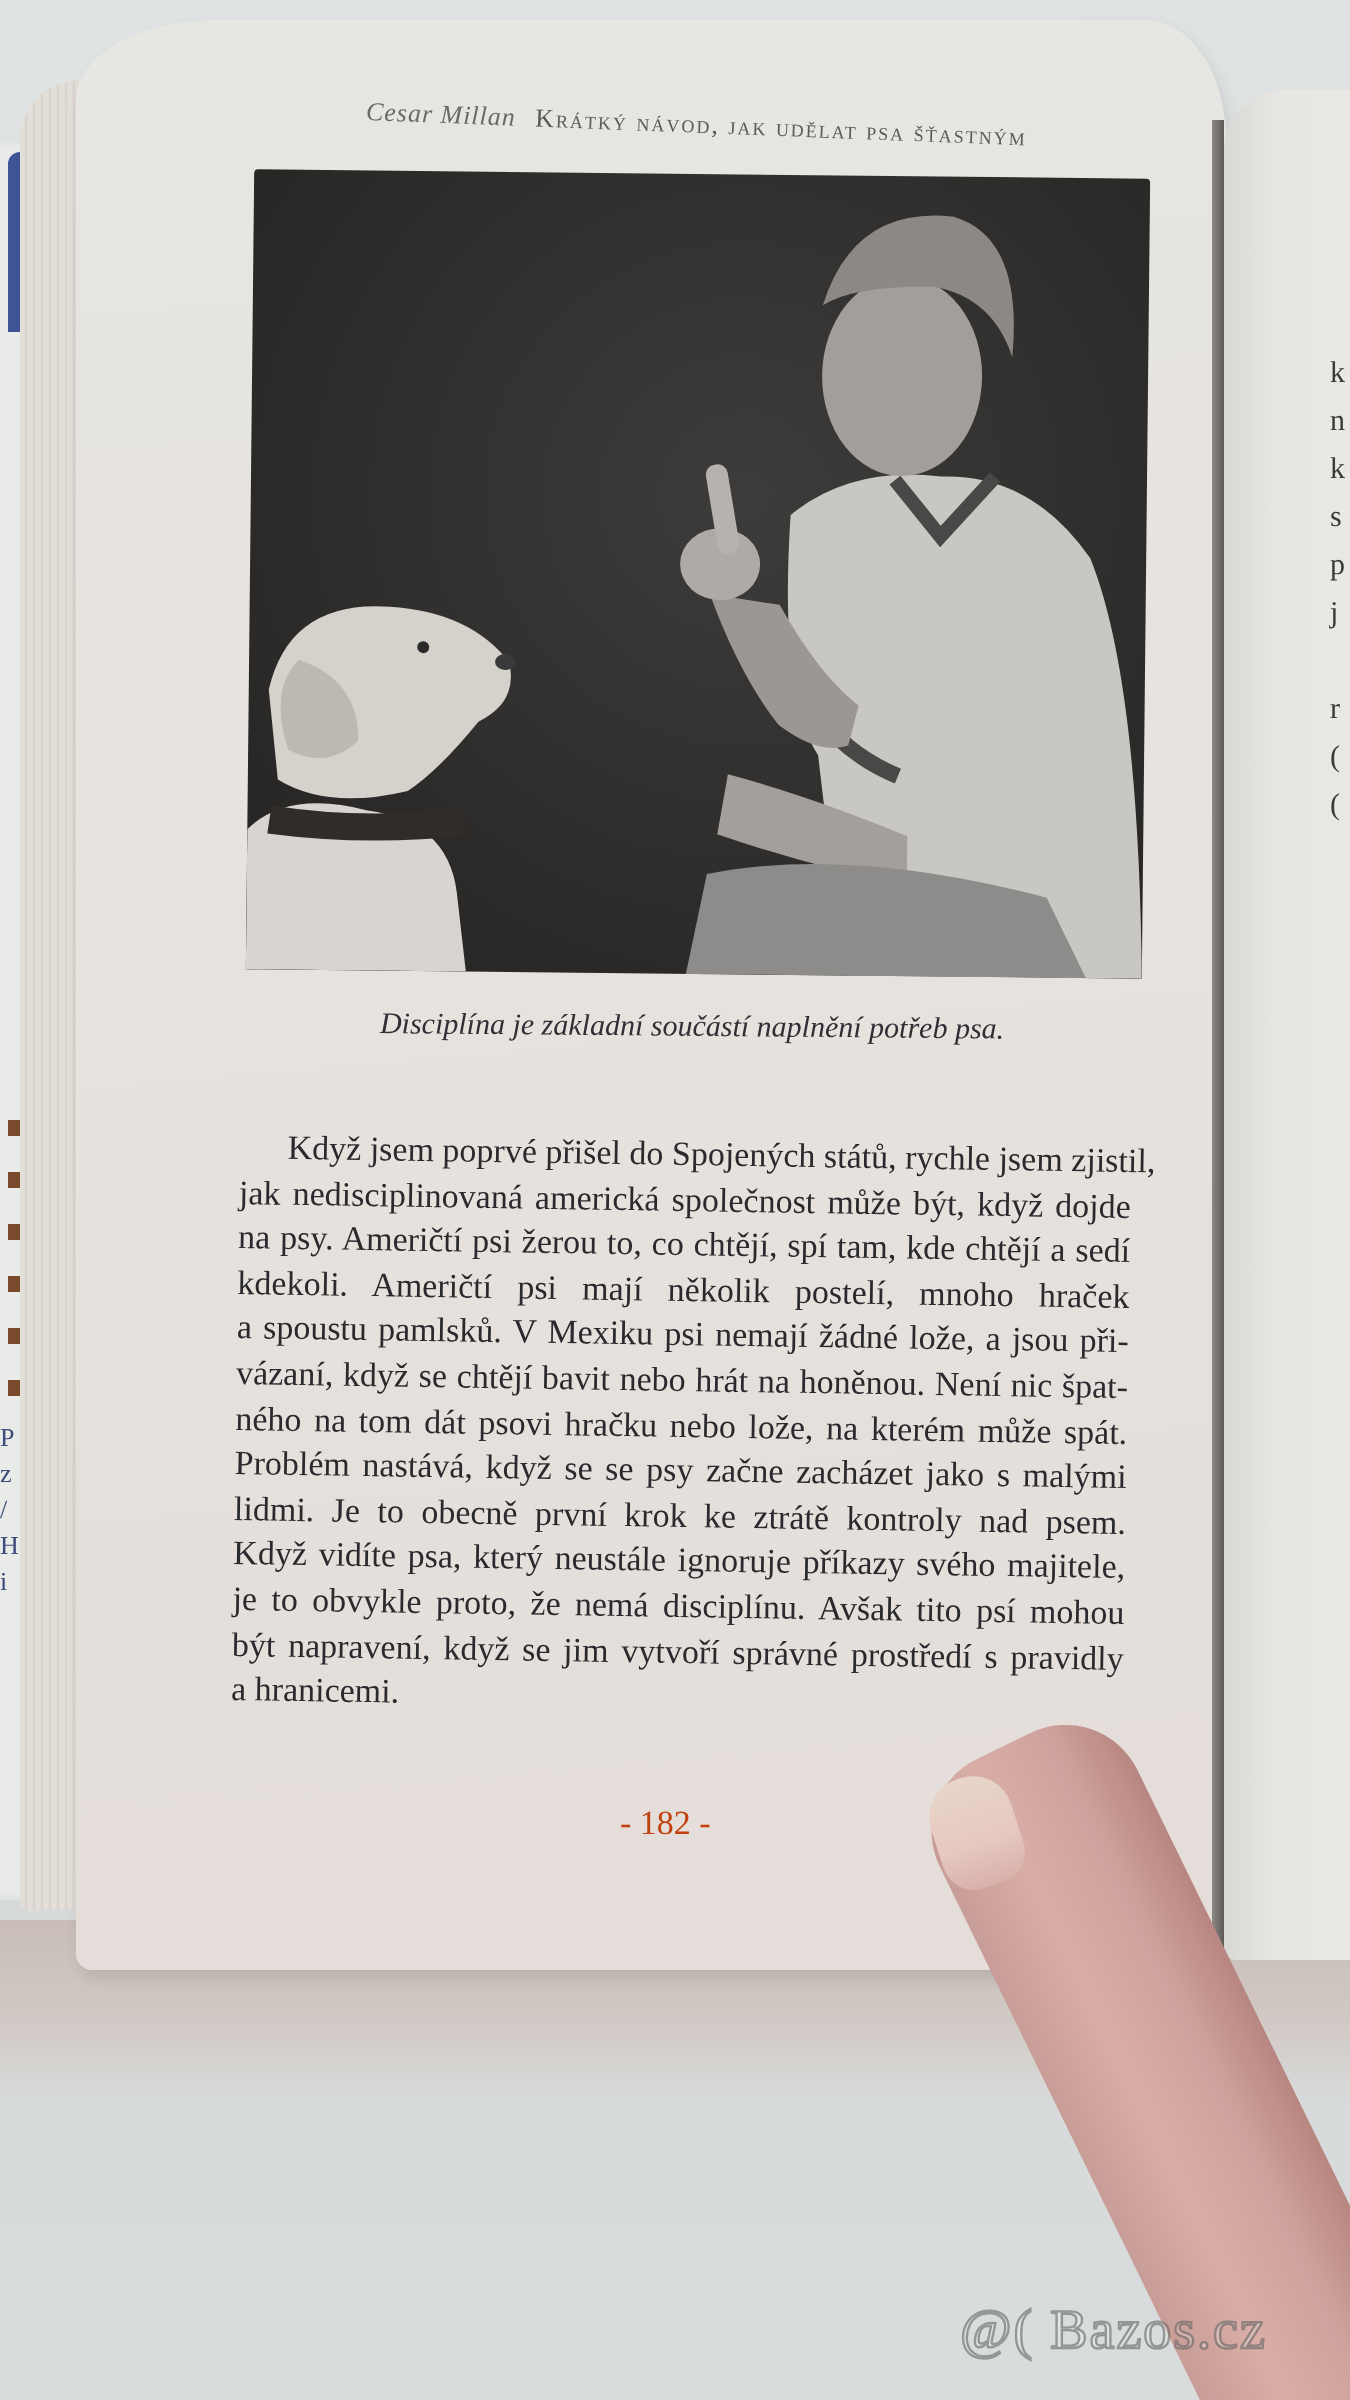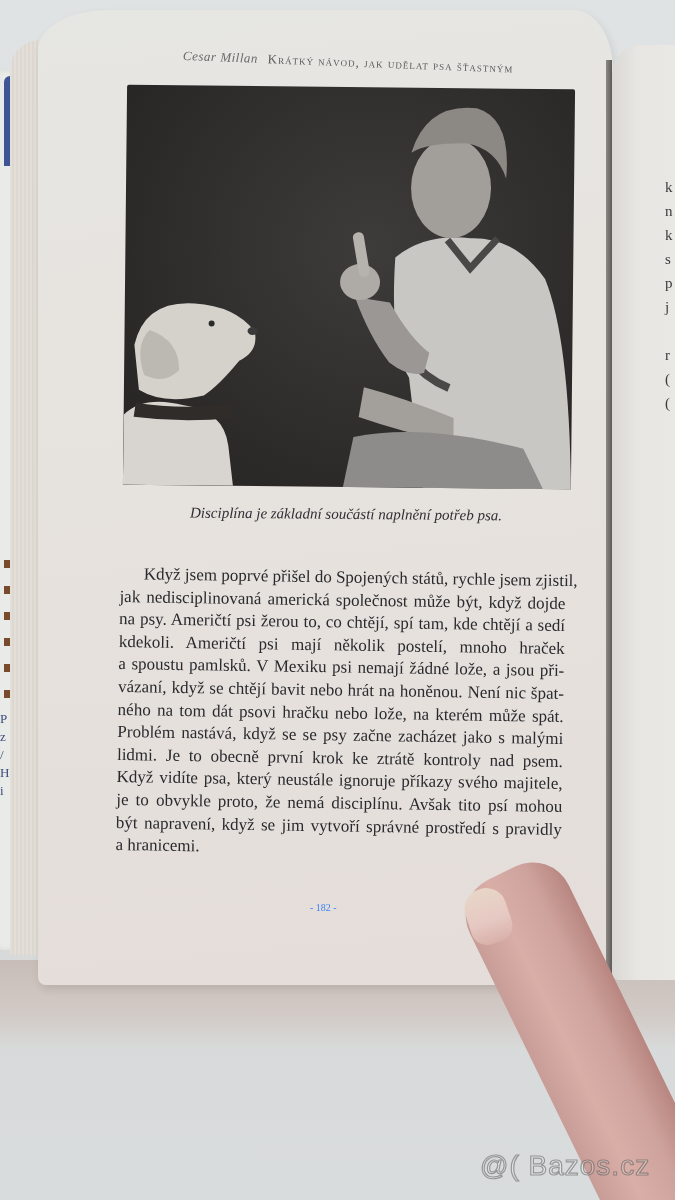--- a/index.html
+++ b/index.html
@@ -84,38 +84,38 @@
     }
     .body-text {
       position: absolute; left: 120px; top: 563px; width: 446px;
       font-size: 17px; line-height: 22.6px; color: #2a2a2e;
       transform: rotate(0.9deg); transform-origin: left top;
     }
     .body-text .line { display: block; text-align: justify; text-align-last: justify; white-space: nowrap; }
     .body-text .line.first { text-indent: 24px; }
     .body-text .line.last { text-align-last: left; }
     .page-number {
-      position: absolute; left: 310px; top: 902px; font-size: 10px; color: #3b82f6;
+      position: absolute; left: 310px; top: 902px; font-size: 17px; color: #c2410c;
     }
     
     .finger {
       position: absolute; left: 458px; top: 882px; width: 110px; height: 400px;
       background: linear-gradient(90deg, #c99d97 0%, #d8aea7 35%, #cfa39d 70%, #b88680 100%);
       border-radius: 40px 40px 10px 10px;
       transform: rotate(-26deg); transform-origin: 30px 20px;
     }
     .nail {
       position: absolute; left: 467px; top: 888px; width: 42px; height: 56px;
       background: linear-gradient(180deg, #e8d6c8 0%, #e6c8c2 60%, #d9b0aa 100%);
       border-radius: 20px 20px 16px 16px;
       transform: rotate(-18deg);
     }
     .watermark {
       position: absolute; left: 480px; top: 1150px;
-      font-family: Liberation Sans, sans-serif;
+      font-family: Liberation Serif, serif;
       font-size: 28px; color: rgba(255,255,255,0.25);
       -webkit-text-stroke: 1.2px rgba(90,90,90,0.55);
       letter-spacing: 1px; white-space: nowrap;
     }
   </style>
 </head>
 <body>
 
 <div class="table-shadow"></div>
 

